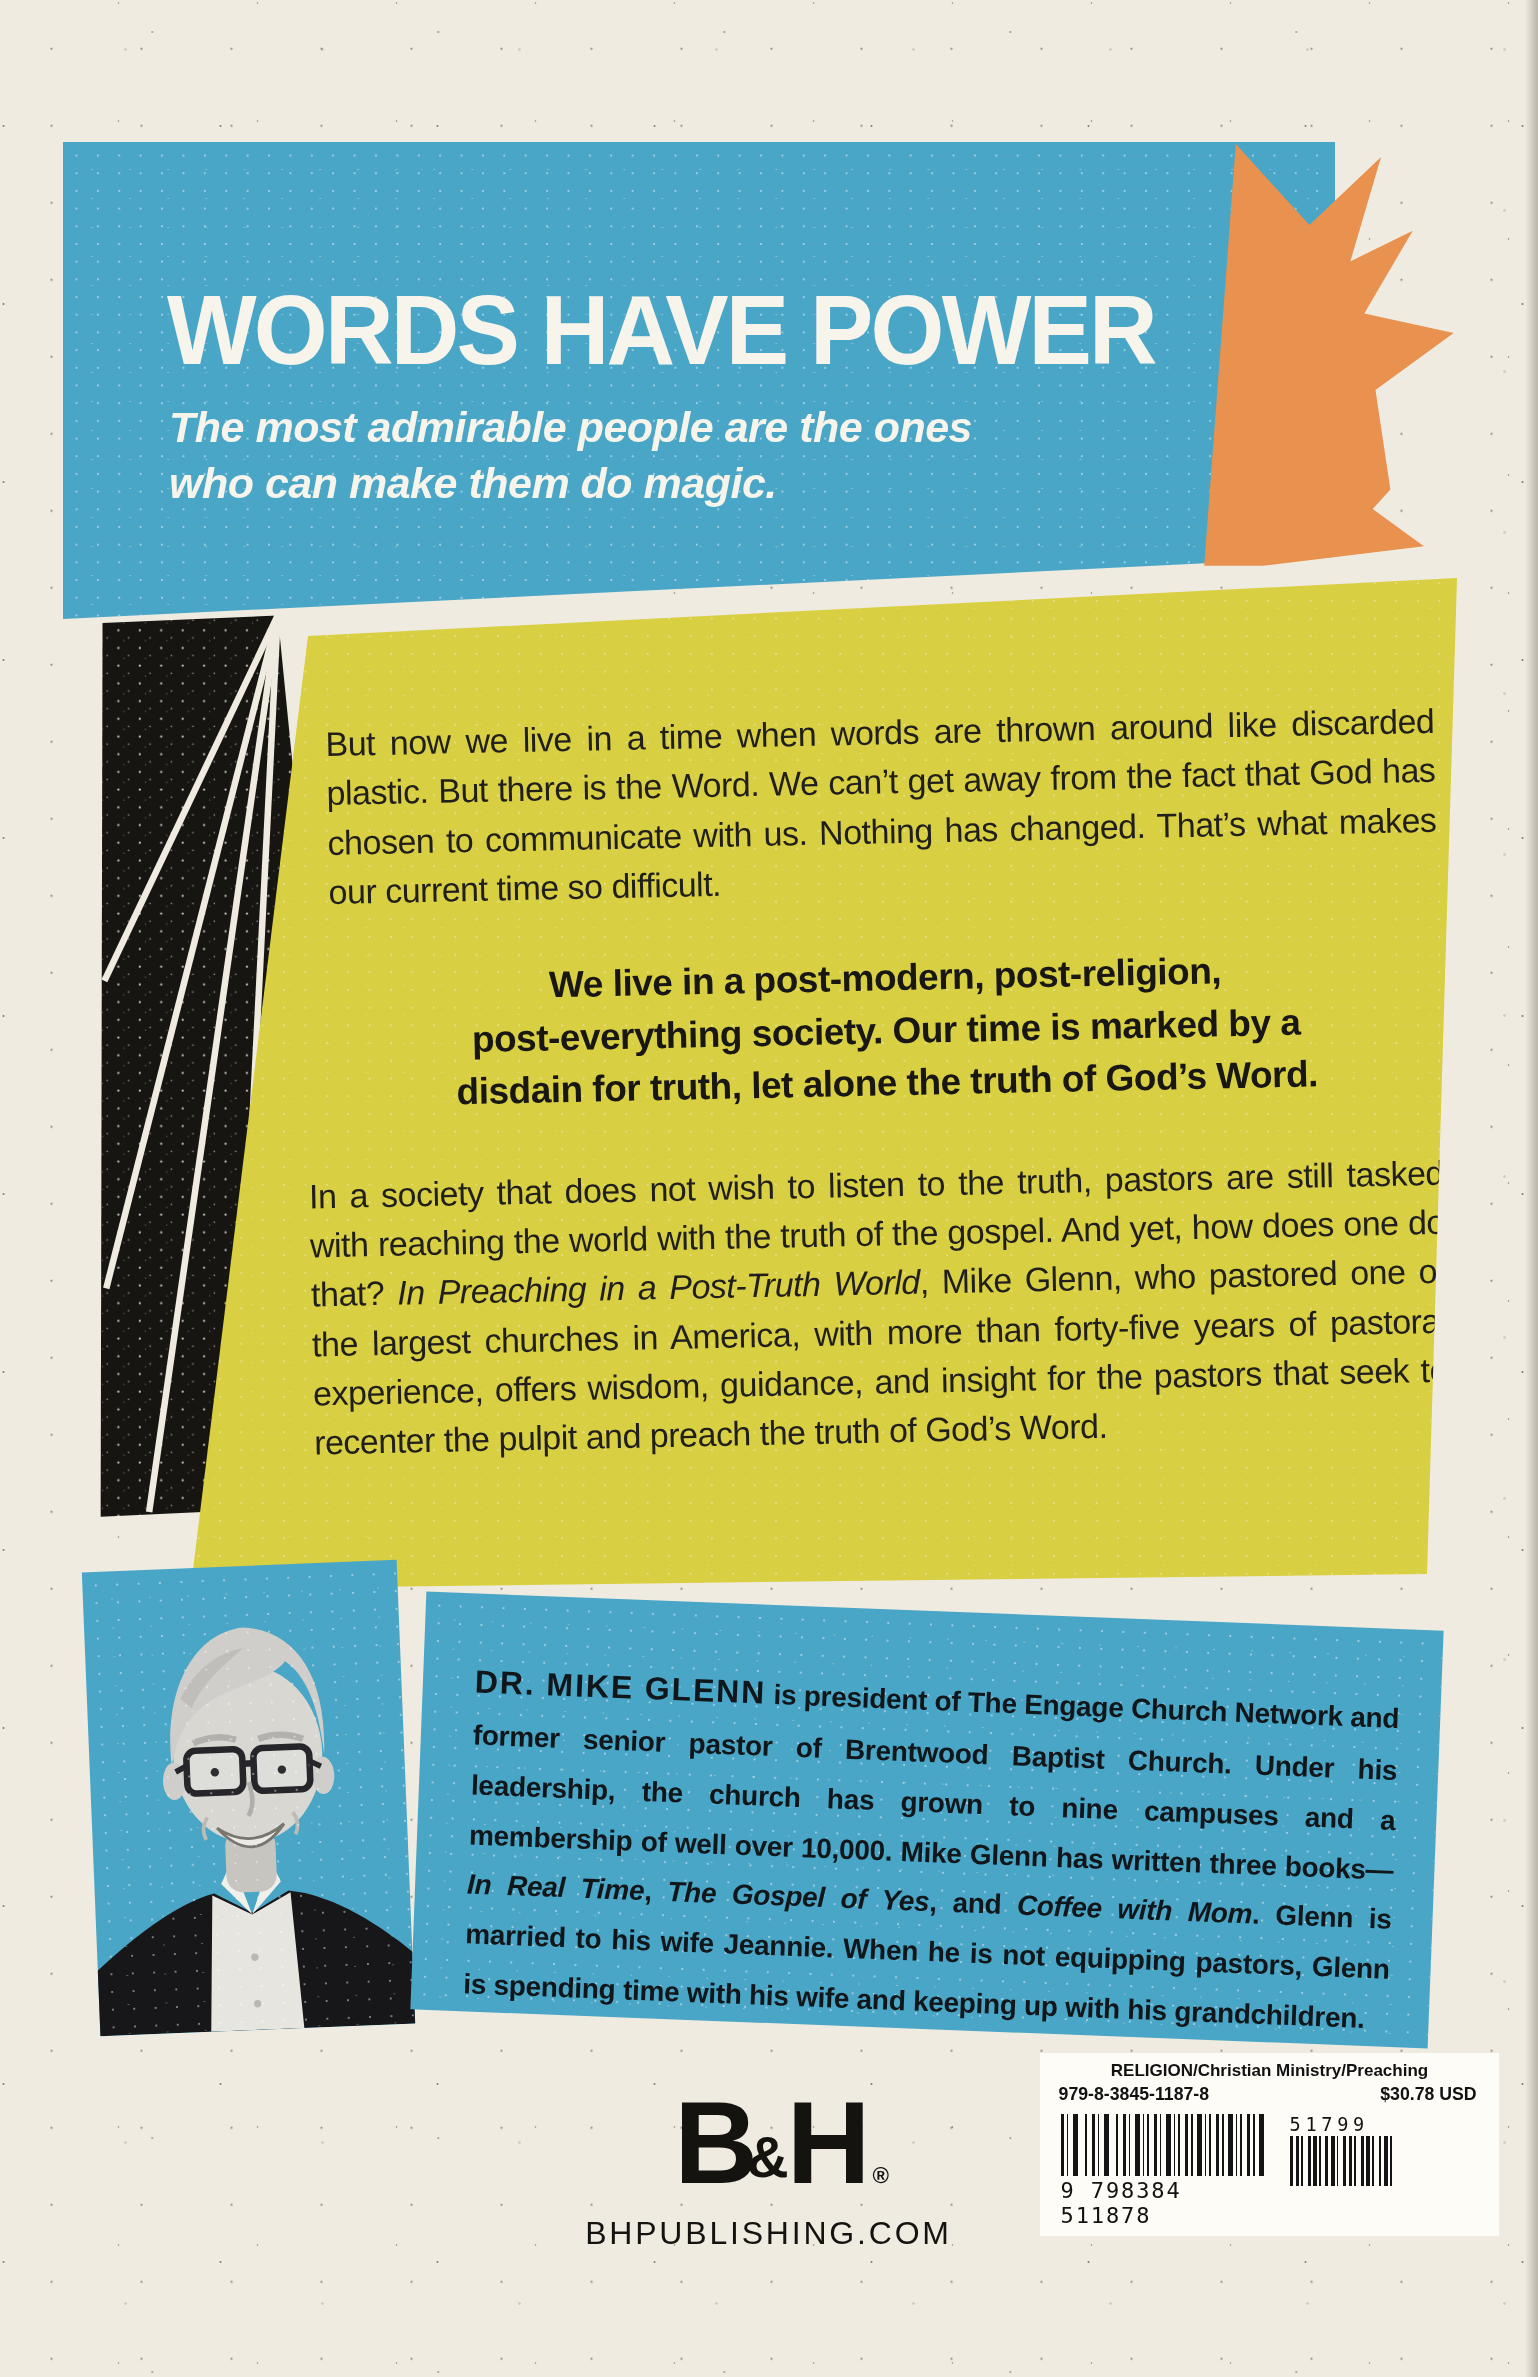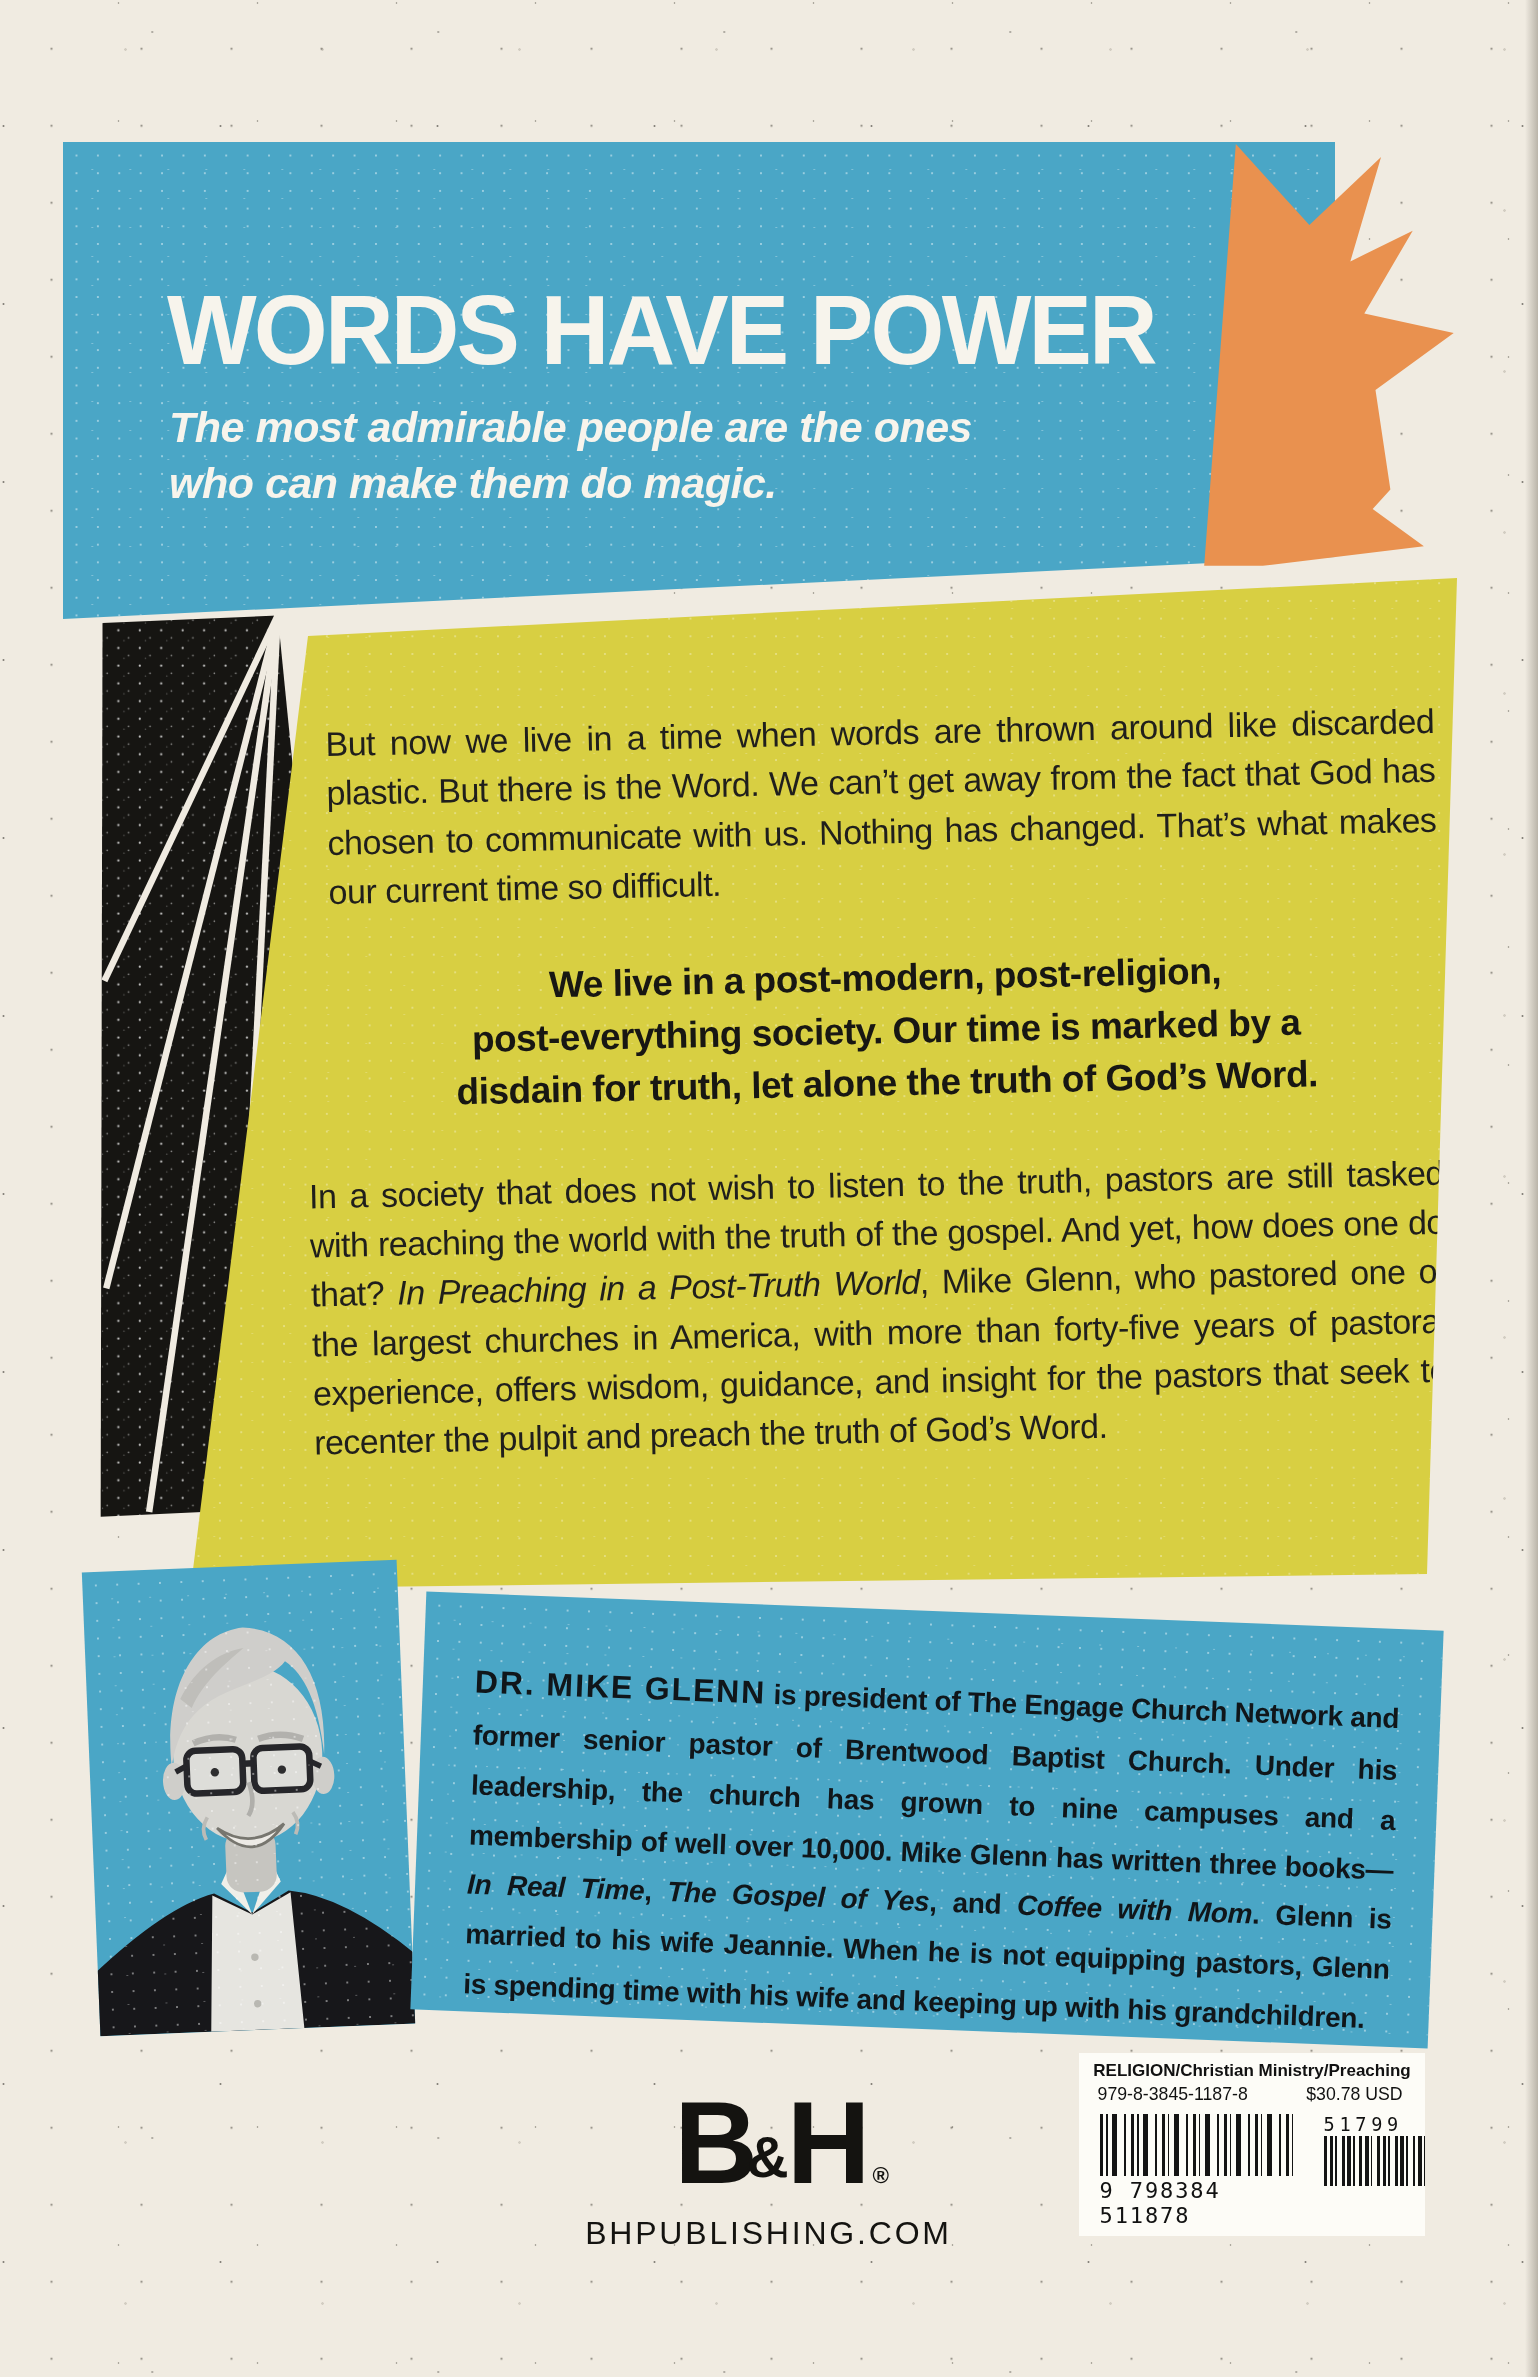--- a/index.html
+++ b/index.html
@@ -92,26 +92,26 @@
   .brand{position:absolute; left:611px; top:2096px; width:317px; text-align:center;}
   .brand .lockup{display:inline-flex; align-items:flex-end; position:relative; color:#141310;}
   .brand .big{font-size:116px; font-weight:700; letter-spacing:-5.6px; line-height:.82;}
   .brand .amp{font-size:58px; font-weight:700; margin:0 -1.9px 5.6px -5.6px; line-height:1;}
   .brand .reg{position:absolute; right:-24px; bottom:1.9px; font-size:22.4px; font-weight:700;}
   .site{
     position:absolute; left:503px; top:2215px; width:531px; text-align:center;
     font-size:32px; font-weight:400; letter-spacing:2.8px; color:#141310;
   }
   .barcode-box{
-    position:absolute; left:1040px; top:2053px; width:346px; height:183px;
-    background:#fdfcf7; padding-top:8.4px;margin-left:39px;
+    position:absolute; left:1040px; top:2053px; width:459px; height:183px;
+    background:#fdfcf7; padding-top:8.4px;
   }
   .bc-cat{text-align:center; font-size:17px; font-weight:700; color:#111;}
   .bc-row{display:flex; justify-content:space-between; padding:2.8px 22.4px 0 18.6px;
-    font-size:17.7px; font-weight:400; color:#111;}
+    font-size:17.7px; font-weight:700; color:#111;}
   .bc-bars-row{display:flex; margin-top:8.4px;}
   .main-bc{margin-left:20.5px; width:203px;}
   .bars{
     height:62px;
     background:repeating-linear-gradient(90deg,
       #141414 0 2.8px, transparent 2.8px 5.6px,
       #141414 5.6px 7.5px, transparent 7.5px 12px,
       #141414 12px 17px, transparent 17px 19.6px,
       #141414 19.6px 20.5px, transparent 20.5px 24px,
       #141414 24px 26px, transparent 26px 31px);

